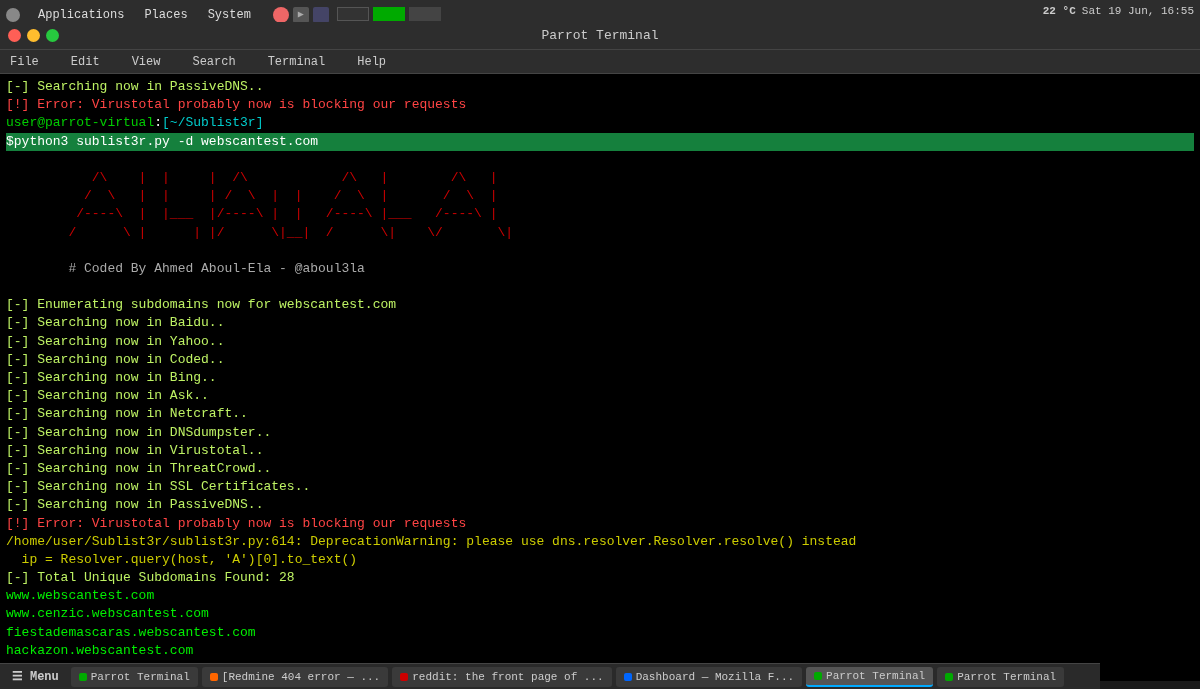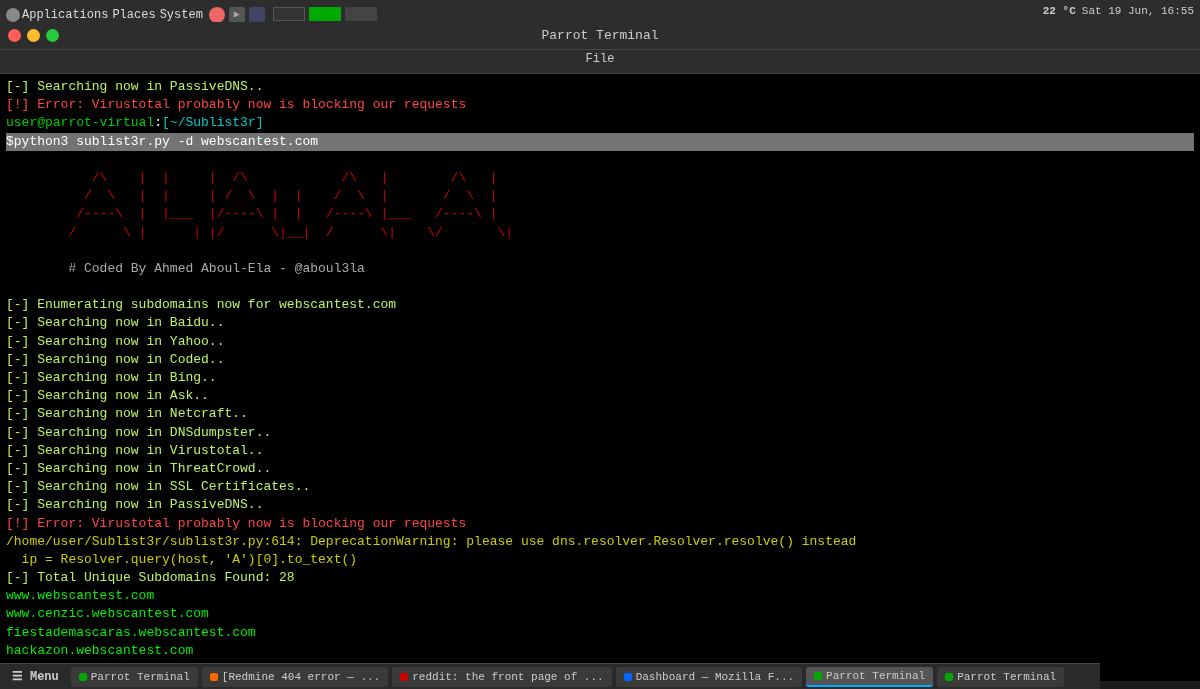--- a/index.html
+++ b/index.html
@@ -21,21 +21,21 @@
       display: flex;
       align-items: center;
       justify-content: space-between;
       padding: 0 6px;
       font-size: 12px;
       color: #ccc;
     }
     #sys-left {
       display: flex;
       align-items: center;
-      gap: 0;
+      gap: 16px;
       margin-top: 8px;
     }
     #sys-right {
       display: flex;
       align-items: center;
       gap: 6px;
     }
     .sys-bar-icon {
       display: inline-block;
       width: 16px;
@@ -96,21 +96,20 @@
     #terminal-menubar {
       height: 24px;
       background: #2d2d2d;
       display: flex;
       align-items: center;
       padding: 0 6px;
       gap: 24px;
       border-bottom: 1px solid #444;
       font-size: 12px;
       color: #ccc;
-      flex-direction: column;
     }
     .menu-item {
       cursor: pointer;
       padding: 2px 4px;
     }
 
     
     #terminal-content {
       flex: 1;
       background: #000;
@@ -120,21 +119,21 @@
       font-size: 13px;
       line-height: 1.4;
       color: #d0d0d0;
     }
 
     .line { display: block; white-space: pre; }
     .red { color: #ff4444; }
     .white { color: #ffffff; }
     .prompt-user { color: #00cc00; }
     .prompt-dir { color: #00cccc; }
-    .cmd-highlight { background: #737373; color: #ffffff; }
+    .cmd-highlight { background: #15803d; color: #ffffff; }
     .ascii-art { color: #cc0000; }
     .info-line { color: #aaaaaa; }
     .sublist-output { color: #bef264; }
     .domain-line { color: #00ee00; }
     .warning-line { color: #cccc00; }
 
     
     #taskbar {
       position: fixed;
       bottom: 0;

